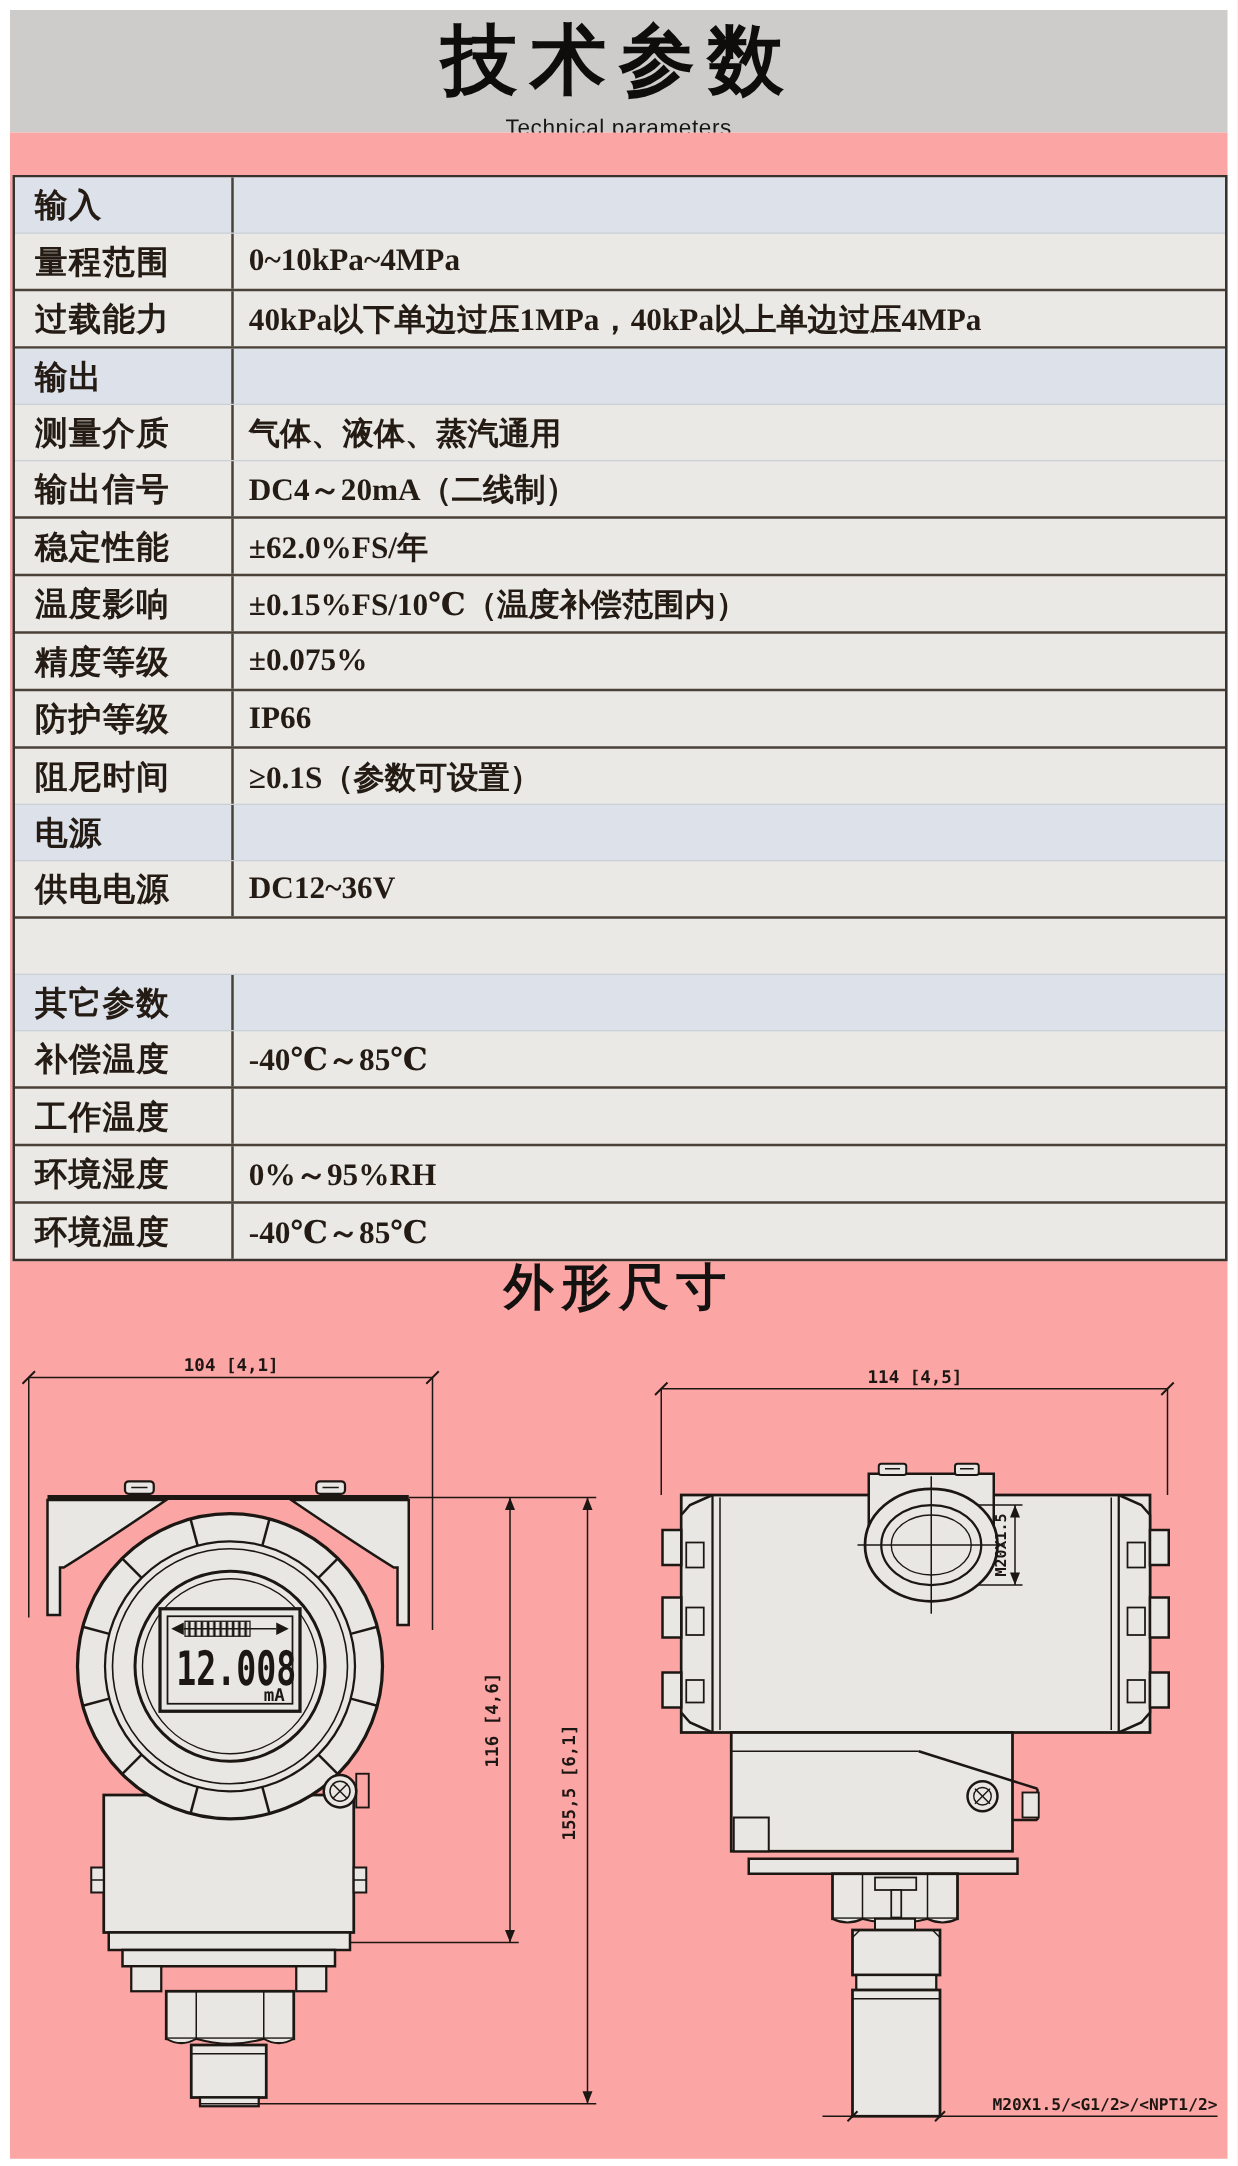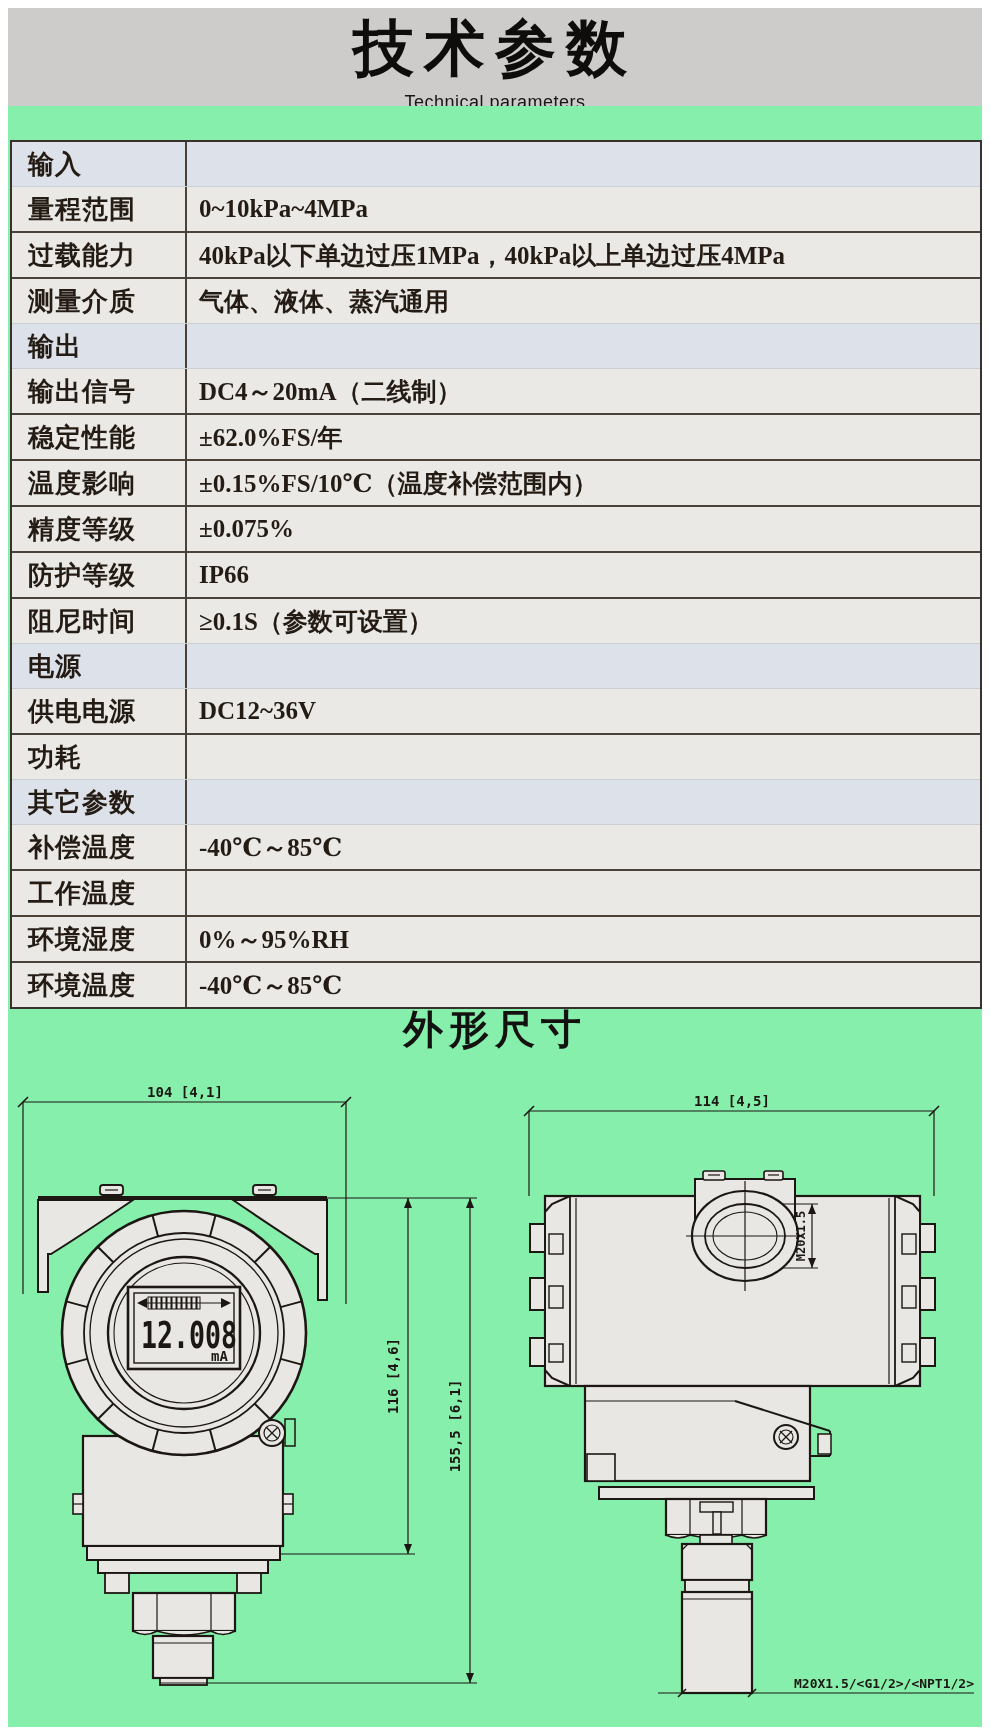--- a/index.html
+++ b/index.html
@@ -2,21 +2,21 @@
 <html><head>
 <meta charset="utf-8">
 <style>
   html,body{margin:0;padding:0;background:#ffffff;}
   .page{position:relative;width:990px;height:1733px;background:#ffffff;overflow:hidden;
         font-family:"Liberation Sans","DejaVu Sans",sans-serif;}
   .band{position:absolute;left:8px;right:8px;top:8px;height:98px;background:#cdccca;text-align:center;}
   .band .title{margin-top:0;font-size:61px;font-weight:800;letter-spacing:10px;color:#0e0d0c;
         font-family:"Liberation Sans","DejaVu Sans",sans-serif;}
   .band .subtitle{margin-top:2px;font-size:18px;color:#161616;letter-spacing:0.5px;}
-  .main{position:absolute;left:8px;right:8px;top:106px;bottom:6px;background:#86efac;}
+  .main{position:absolute;left:8px;right:8px;top:106px;bottom:6px;background:#fca5a5;}
   
   .spec-table{position:absolute;left:2px;top:34px;width:968px;border:2.5px solid #39322c;background:#eae9e6;}
   .row{display:flex;align-items:center;height:44px;border-bottom:2px solid #4a4138;}
   .row.light-sep{border-bottom:1px solid #cbcfd6;}
   .row.last{border-bottom:none;}
   .row.section{background:#dde1e9;}
   .cell-label{width:157px;padding-left:16px;flex:none;align-self:stretch;display:flex;align-items:center;
         border-right:2px solid #4a4138;font-family:"Liberation Serif","DejaVu Serif",serif;
         font-size:26px;font-weight:600;color:#241c14;letter-spacing:1px;}
   .cell-value{flex:1;padding-left:12px;font-family:"Liberation Serif","DejaVu Serif",serif;
@@ -47,28 +47,28 @@
     <div class="cell-value"></div>
   </div>
           <div class="row data">
     <div class="cell-label">量程范围</div>
     <div class="cell-value">0~10kPa~4MPa</div>
   </div>
           <div class="row data">
     <div class="cell-label">过载能力</div>
     <div class="cell-value">40kPa以下单边过压1MPa，40kPa以上单边过压4MPa</div>
   </div>
+          <div class="row section light-sep">
+    <div class="cell-label">输出</div>
+    <div class="cell-value"></div>
+  </div>
           <div class="row data light-sep">
     <div class="cell-label">测量介质</div>
     <div class="cell-value">气体、液体、蒸汽通用</div>
   </div>
-          <div class="row section light-sep">
-    <div class="cell-label">输出</div>
-    <div class="cell-value"></div>
-  </div>
           <div class="row data">
     <div class="cell-label">输出信号</div>
     <div class="cell-value">DC4～20mA（二线制）</div>
   </div>
           <div class="row data">
     <div class="cell-label">稳定性能</div>
     <div class="cell-value">±62.0%FS/年</div>
   </div>
           <div class="row data">
     <div class="cell-label">温度影响</div>
@@ -88,21 +88,20 @@
   </div>
           <div class="row section light-sep">
     <div class="cell-label">电源</div>
     <div class="cell-value"></div>
   </div>
           <div class="row data">
     <div class="cell-label">供电电源</div>
     <div class="cell-value">DC12~36V</div>
   </div>
           <div class="row data light-sep">
-    <div class="cell-label">功耗</div>
   </div>
           <div class="row section light-sep">
     <div class="cell-label">其它参数</div>
     <div class="cell-value"></div>
   </div>
           <div class="row data">
     <div class="cell-label">补偿温度</div>
     <div class="cell-value">-40℃～85℃</div>
   </div>
           <div class="row data">

